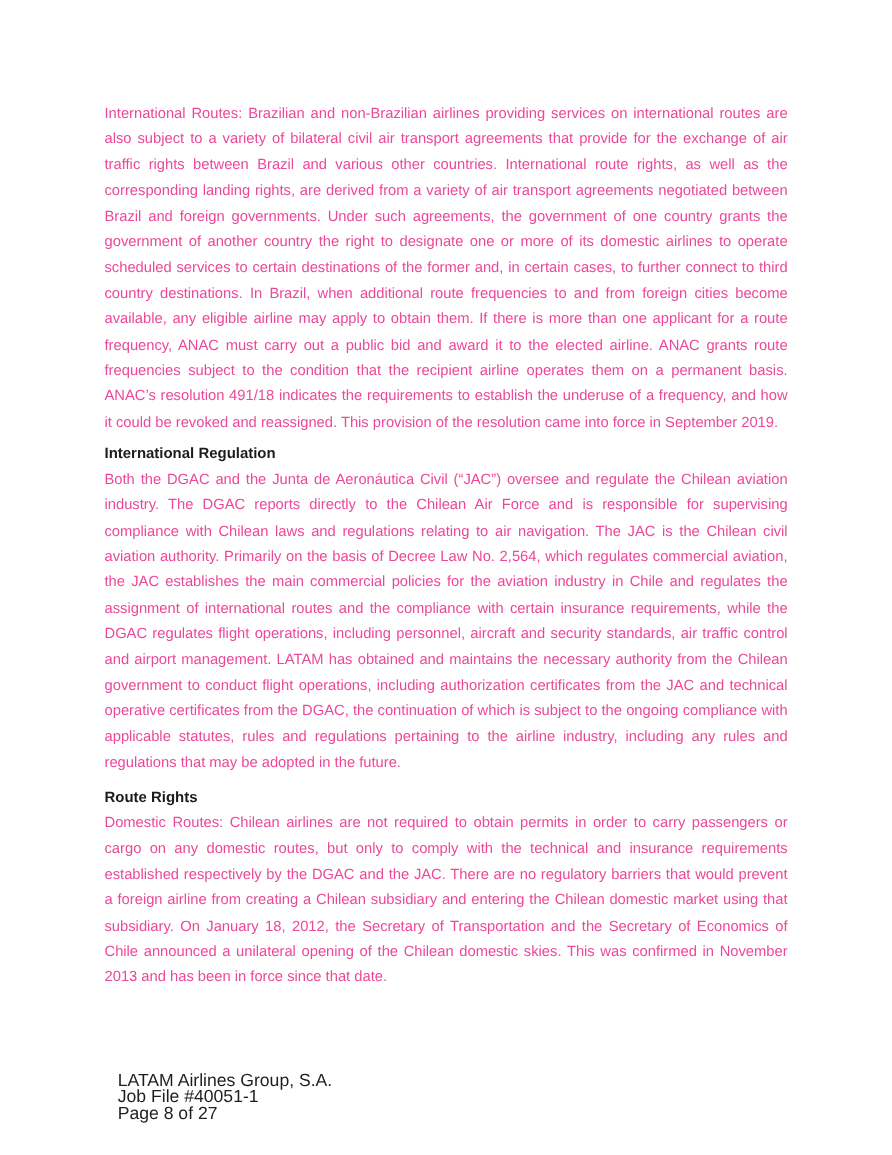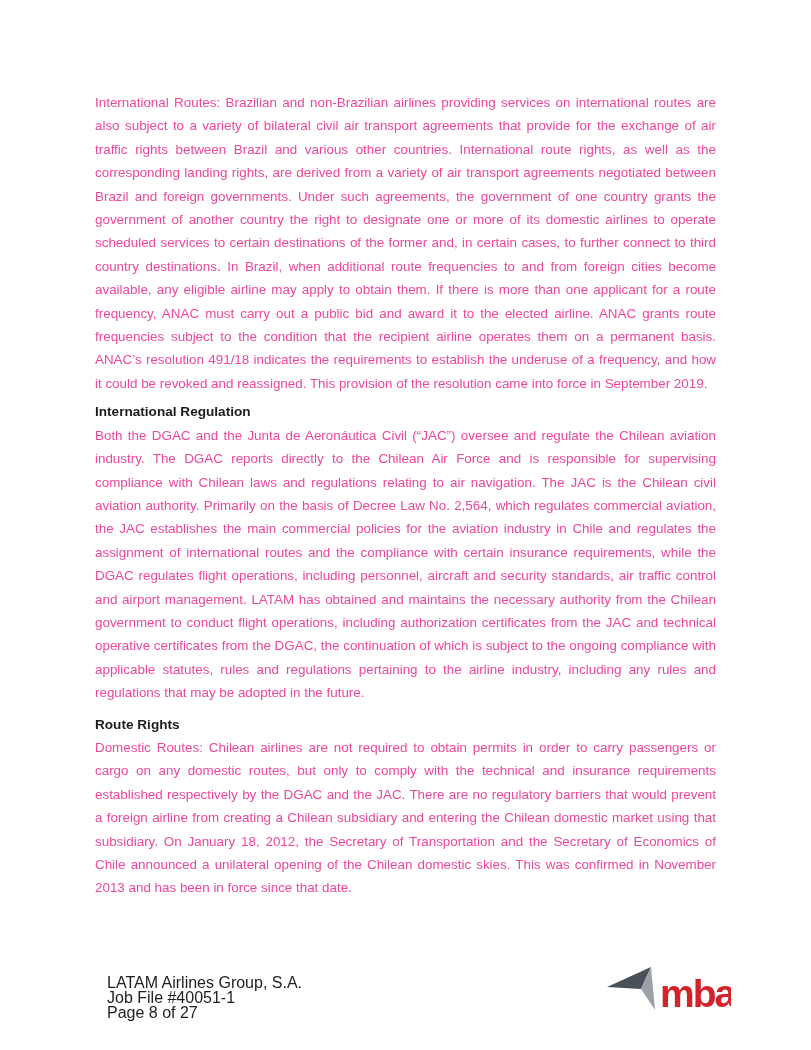--- a/index.html
+++ b/index.html
@@ -84,21 +84,14 @@
     <p class="body-para">Domestic Routes: Chilean airlines are not required to obtain permits in order to carry passengers or cargo on any domestic routes, but only to comply with the technical and insurance requirements established respectively by the DGAC and the JAC.  There are no regulatory barriers that would prevent a foreign airline from creating a Chilean subsidiary and entering the Chilean domestic market using that subsidiary.   On January 18, 2012, the Secretary of Transportation and the Secretary of Economics of Chile announced a unilateral opening of the Chilean domestic skies.  This was confirmed in November 2013 and has been in force since that date.</p>
 
   </div>
 
   <div class="footer-info">
     <div>LATAM Airlines Group, S.A.</div>
     <div>Job File #40051-1</div>
     <div>Page 8 of 27</div>
   </div>
 
-  <div class="logo">
-    <svg width="125" height="52" viewBox="0 0 125 52">
-      <polygon points="1,23 45,3 35,25" fill="#4a5057"></polygon>
-      <polygon points="35,25 45,3 49,46" fill="#9aa1a8"></polygon>
-      <text x="54" y="43" font-family="Liberation Sans, DejaVu Sans, sans-serif" font-size="39" font-weight="bold" letter-spacing="-2" fill="#d2232a">mba</text>
-    </svg>
-  </div>
 
 </div>
 
 </body></html>

